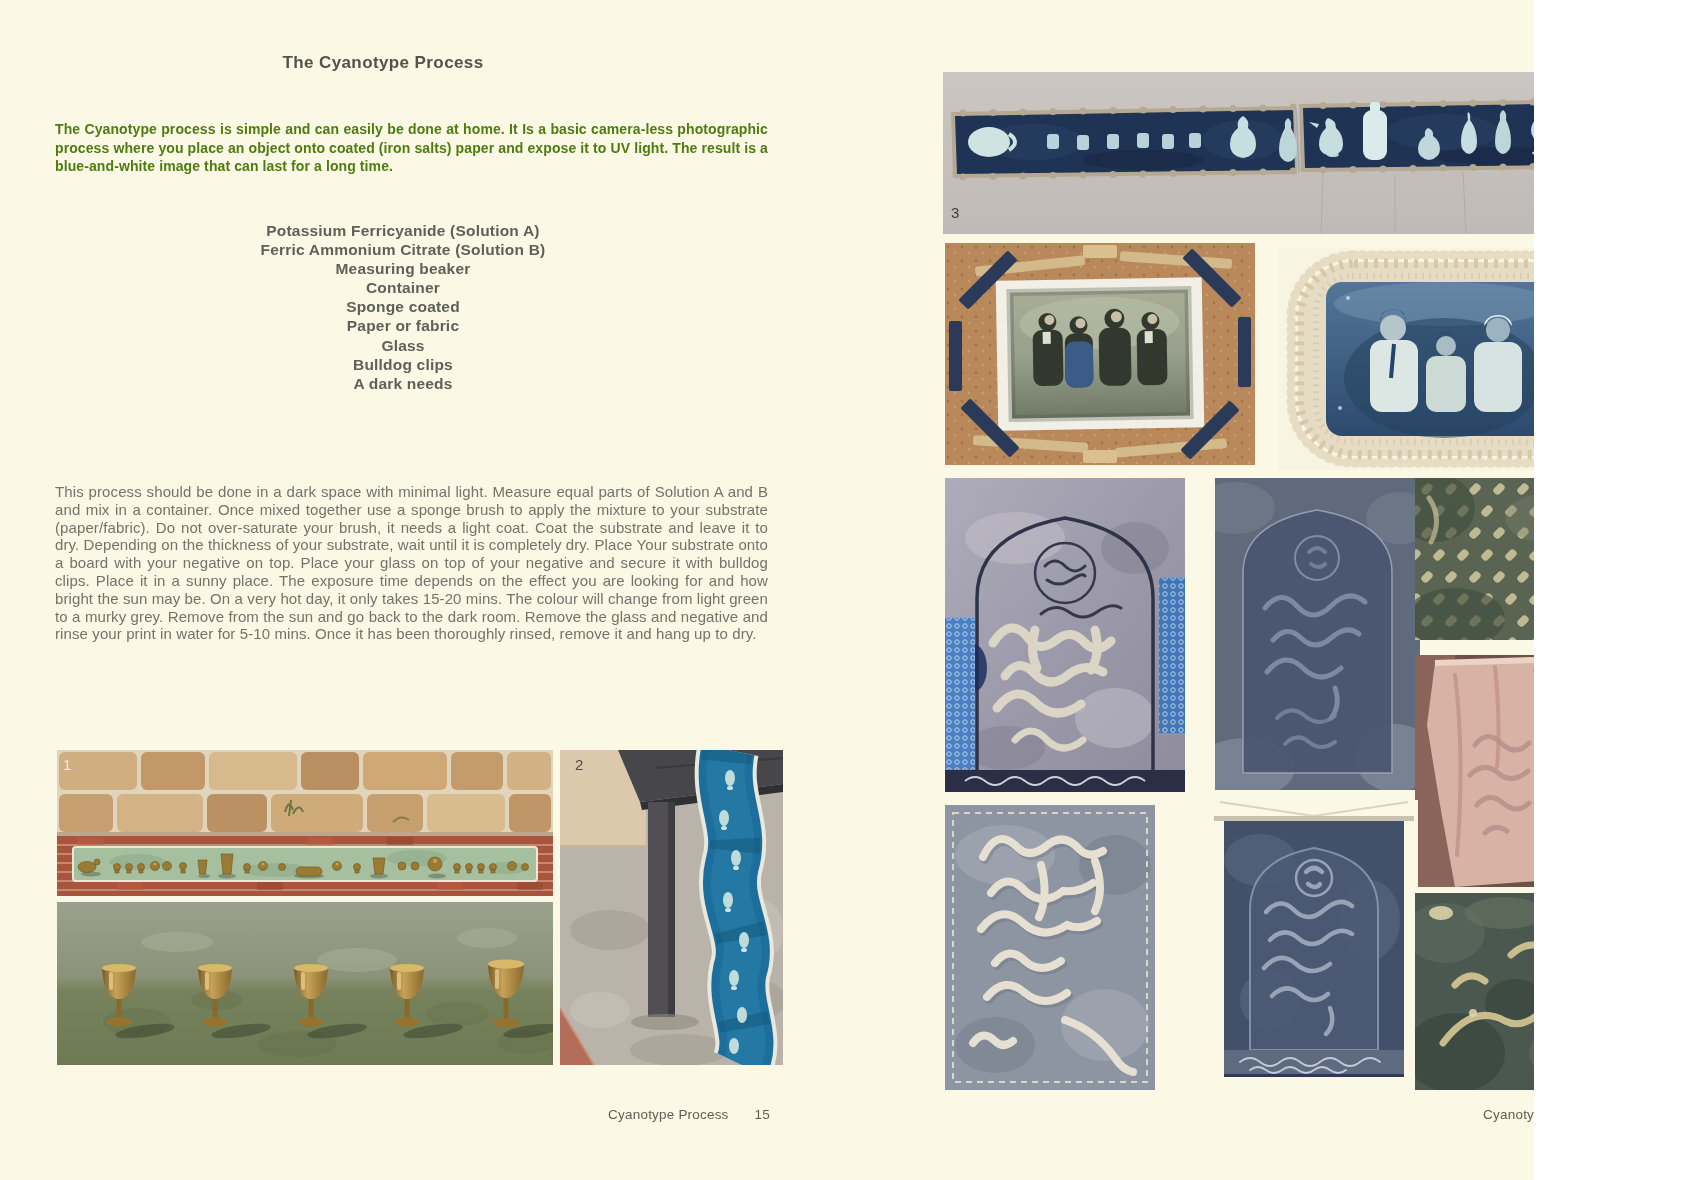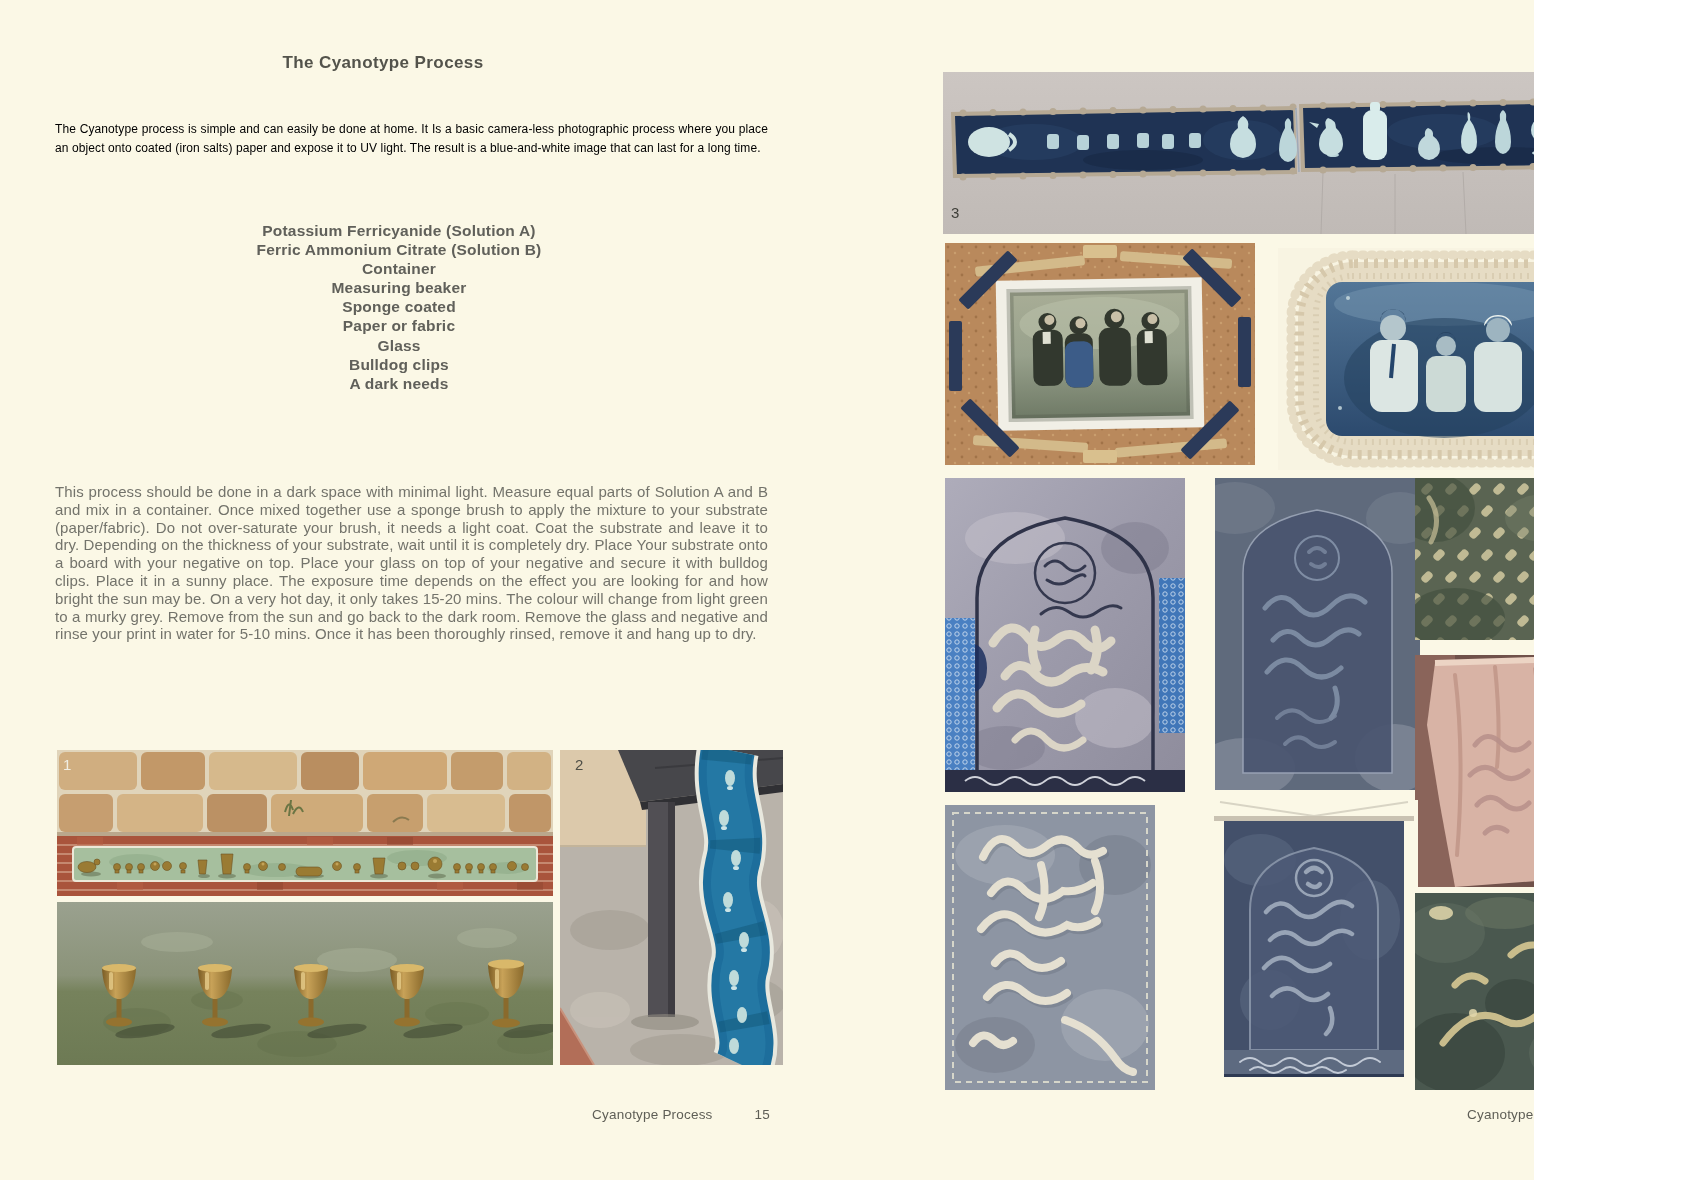--- a/index.html
+++ b/index.html
@@ -1,42 +1,42 @@
 <!DOCTYPE html>
 <html><head>
 <meta charset="utf-8">
 <style>
   html,body{margin:0;padding:0;}
   body{font-family:"Liberation Sans","DejaVu Sans",sans-serif;}
   #page{position:relative;width:1534px;height:1180px;background:#fbf8e6;overflow:hidden;}
   .abs{position:absolute;}
   .title{font-size:17px;font-weight:bold;letter-spacing:.4px;color:#53534b;text-align:center;}
-  .para{font-size:12px;line-height:18.6px;color:#000000;text-align:justify;letter-spacing:.1px;}
+  .para{font-size:14px;line-height:18.6px;color:#4d7c0f;text-align:justify;letter-spacing:.1px;font-weight:bold;}
   .para2{font-size:15px;line-height:17.8px;color:#73736b;text-align:justify;letter-spacing:.1px;}
   .materials{font-size:15.5px;line-height:19.1px;font-weight:bold;color:#60605a;text-align:center;letter-spacing:.2px;}
   .figlabel{font-size:15px;line-height:15px;}
   .footer{font-size:13.5px;color:#5e5e56;text-align:right;letter-spacing:.2px;}
-  .footer .pg{margin-left:42px;}
+  .footer .pg{margin-left:26px;}
   .fig{position:absolute;}
   .fig svg{display:block;width:100%;height:100%;}
 </style>
 </head>
 <body>
 
 <div id="page">
 
   <div class="abs title" style="left:0;top:53px;width:766px;">The Cyanotype Process</div>
 
   <div class="abs para" style="left:55px;top:120px;width:713px;">The Cyanotype process is simple and can easily be done at home. It Is a basic camera-less photographic process where you place an object onto coated (iron salts) paper and expose it to UV light. The result is a blue-and-white image that can last for a long time.</div>
 
-  <div class="abs materials" style="left:16px;top:221px;width:766px;">
+  <div class="abs materials" style="left:0;top:221px;width:766px;padding-left:20px;">
       <div>Potassium Ferricyanide (Solution A)</div>
       <div>Ferric Ammonium Citrate (Solution B)</div>
+      <div>Measuring beaker</div>
       <div>Container</div>
-      <div>Measuring beaker</div>
       <div>Sponge coated</div>
       <div>Paper or fabric</div>
       <div>Glass</div>
       <div>Bulldog clips</div>
       <div>A dark needs</div>
     </div>
 
   <div class="abs para2" style="left:55px;top:483px;width:713px;">This process should be done in a dark space with minimal light. Measure equal parts of Solution A and B and mix in a container. Once mixed together use a sponge brush to apply the mixture to your substrate (paper/fabric). Do not over-saturate your brush, it needs a light coat. Coat the substrate and leave it to dry. Depending on the thickness of your substrate, wait until it is completely dry. Place Your substrate onto a board with your negative on top. Place your glass on top of your negative and secure it with bulldog clips. Place it in a sunny place. The exposure time depends on the effect you are looking for and how bright the sun may be. On a very hot day, it only takes 15-20 mins. The colour will change from light green to a murky grey. Remove from the sun and go back to the dark room. Remove the glass and negative and rinse your print in water for 5-10 mins. Once it has been thoroughly rinsed, remove it and hang up to dry.</div>
 
   <div class="fig" style="left:57px;top:750px;width:496px;height:146px;">

